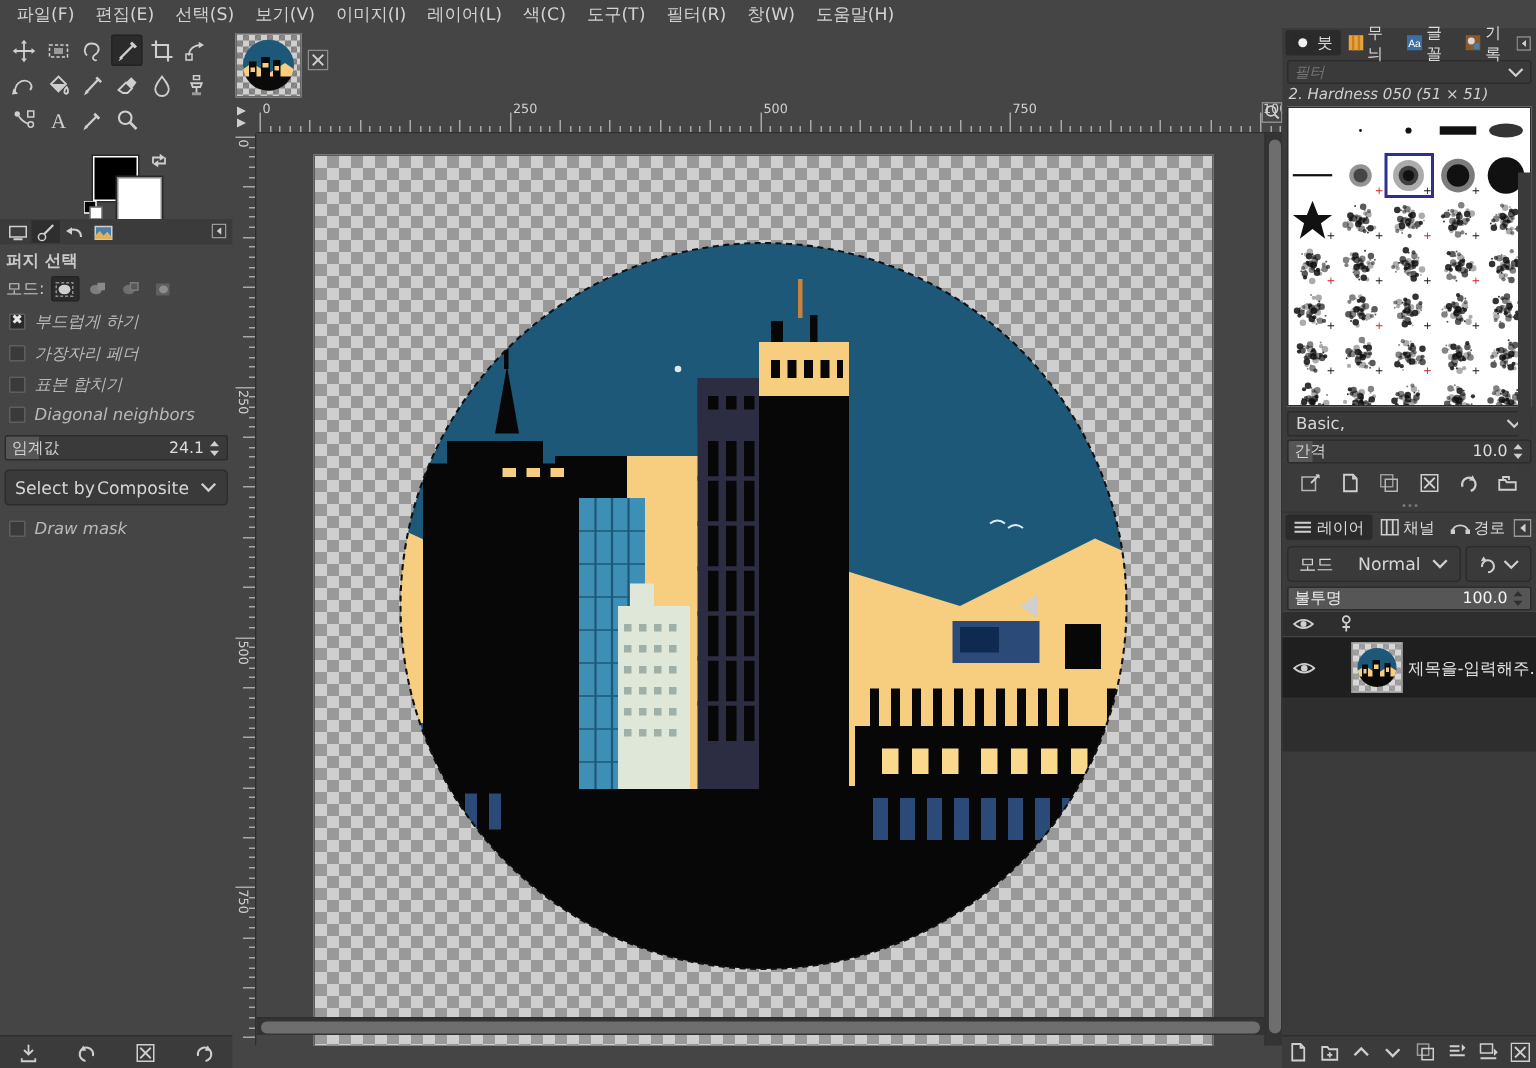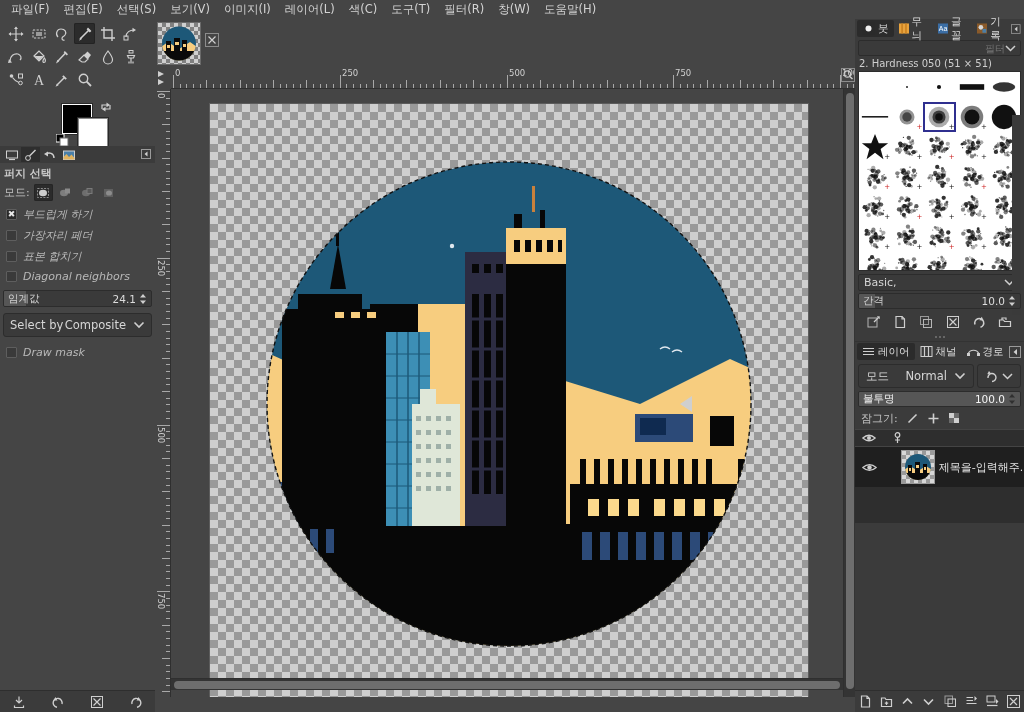--- a/index.html
+++ b/index.html
@@ -169,22 +169,22 @@
   .rdock { position:absolute; left:855px; top:19px; width:169px; height:693px; background:#3b3b3b; }
   .rtabs { height:19px; background:#3b3b3b; display:flex; align-items:center; padding-left:2px; }
   .rtab { display:flex; align-items:center; gap:3px; padding:2px 5px; height:17px; border-radius:2px; }
   .rtab.active { background:#2b2b2b; }
   .rtab-label { font-size:10.5px; color:#dcdcdc; }
   .rtab-arrow { margin-left:auto; width:12px; height:12px; margin-right:3px; }
 
   .filterbar { margin:2px 3px 0 3px; height:16px; background:#3a3a3a; border:1px solid #2c2c2c;
                border-radius:2px; display:flex; align-items:center; padding:0 4px; }
   .filterbar input { flex:1; background:transparent; border:none; outline:none; color:#9a9a9a;
-                     font-size:10px; font-family:inherit;text-align:right; }
-  .brushname { font-size:10px; color:#cfcfcf; padding:2px 1px 2px 4px; }
+                     font-size:10px; font-style:italic; font-family:inherit; }
+  .brushname { font-size:10px; font-style:italic; color:#cfcfcf; padding:2px 1px 2px 4px; }
   .brushgrid {
     margin:0 3px; height:200px; background:#fff; border:1px solid #2c2c2c;
     display:grid; grid-template-columns:repeat(5,1fr); position:relative; overflow:hidden;
   }
   .bcell { position:relative; display:flex; align-items:center; justify-content:center; }
   .bcell.sel { outline:2px solid #2f2f8f; outline-offset:-2px; }
   .bmark { position:absolute; right:1px; bottom:1px; font-size:7px; line-height:1; }
   .bscroll { position:absolute; right:3px; top:0; bottom:0; width:9px; background:#3a3a3a; }
 
   .basicrow { margin:3px 3px 0 3px; height:17px; background:#3a3a3a; border:1px solid #2c2c2c;
@@ -2212,35 +2212,20 @@
       <span class="slider-label" style="color:#f0f0f0">불투명</span>
       <span class="slider-val" style="color:#f4f4f4">100.0</span>
       <span class="spin">
         <svg width="8" height="12" viewBox="0 0 8 12">
           <path d="M4 1 L7 4.5 L1 4.5 Z" fill="#2f2f2f"></path>
             <path d="M4 11 L1 7.5 L7 7.5 Z" fill="#2f2f2f"></path>
           </svg>
       </span>
     </div>
 
-    <div class="lockrow">
-      <span class="lbl">잠그기:</span>
-      <svg width="13" height="13" viewBox="0 0 13 13">
-        <path class="stroke" style="stroke-width:1.6" d="M2.5 10.5 L10.5 2.5"></path>
-        </svg>
-      <svg width="13" height="13" viewBox="0 0 13 13">
-        <path class="stroke" style="stroke-width:1.6" d="M6.5 1.5 L6.5 11.5 M1.5 6.5 L11.5 6.5"></path>
-        </svg>
-      <svg width="13" height="13" viewBox="0 0 13 13">
-        <rect x="1" y="1" width="5" height="5" fill="#cfcfcf"></rect>
-          <rect x="6" y="6" width="5" height="5" fill="#cfcfcf"></rect>
-        <rect x="6" y="1" width="5" height="5" fill="#6b6b6b"></rect>
-          <rect x="1" y="6" width="5" height="5" fill="#6b6b6b"></rect>
-        </svg>
-    </div>
 
     <div class="layerhead">
       <div class="lh-cell">
         <svg width="14" height="10" viewBox="0 0 14 10">
           <path class="stroke" d="M0.8 5 Q7 -0.5 13.2 5 Q7 10.5 0.8 5 Z"></path>
             <circle cx="7" cy="5" r="2" fill="#cfcfcf"></circle>
           </svg>
       </div>
       <div class="lh-cell">
         <svg width="11" height="12" viewBox="0 0 11 12">

